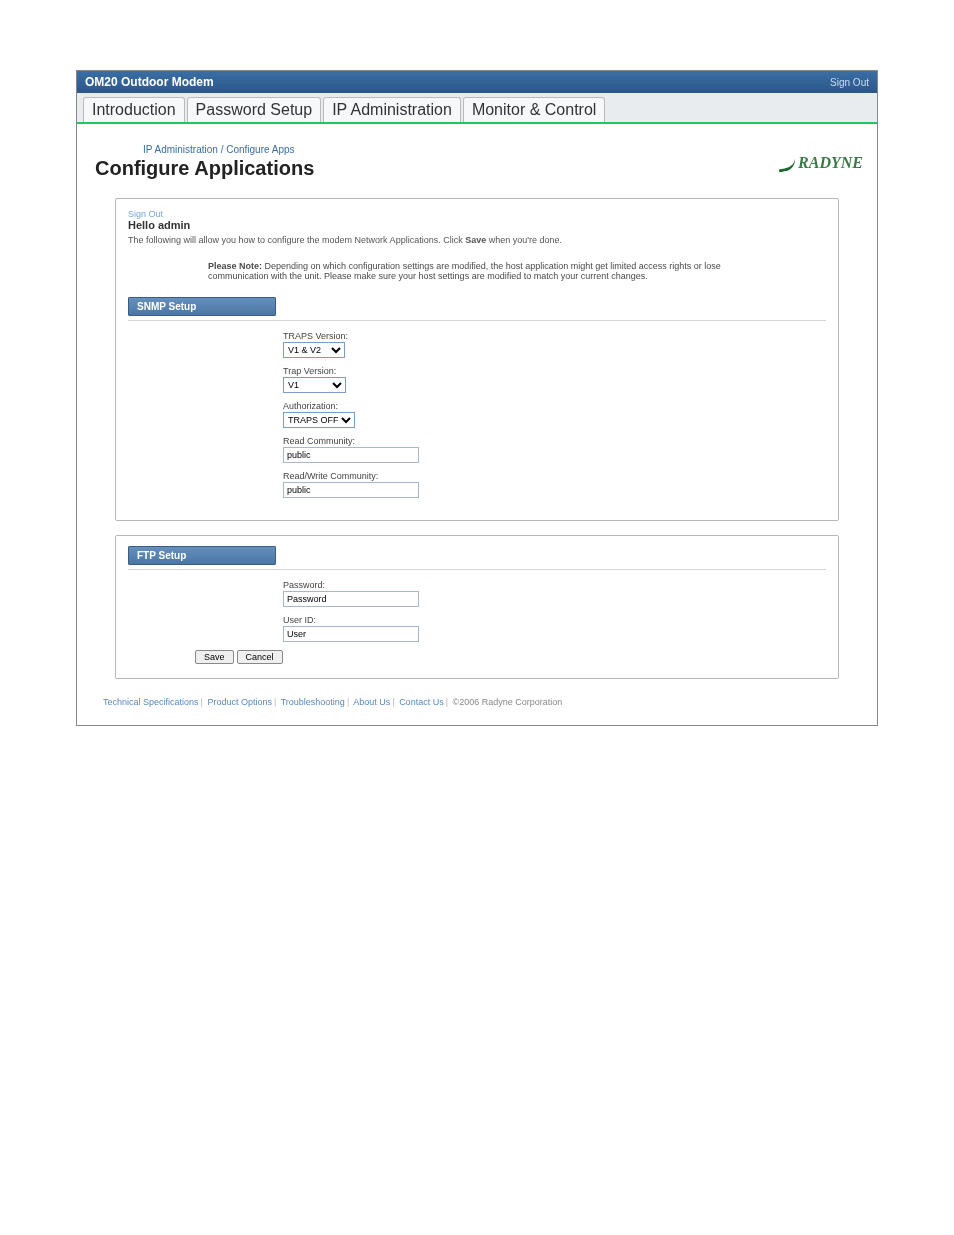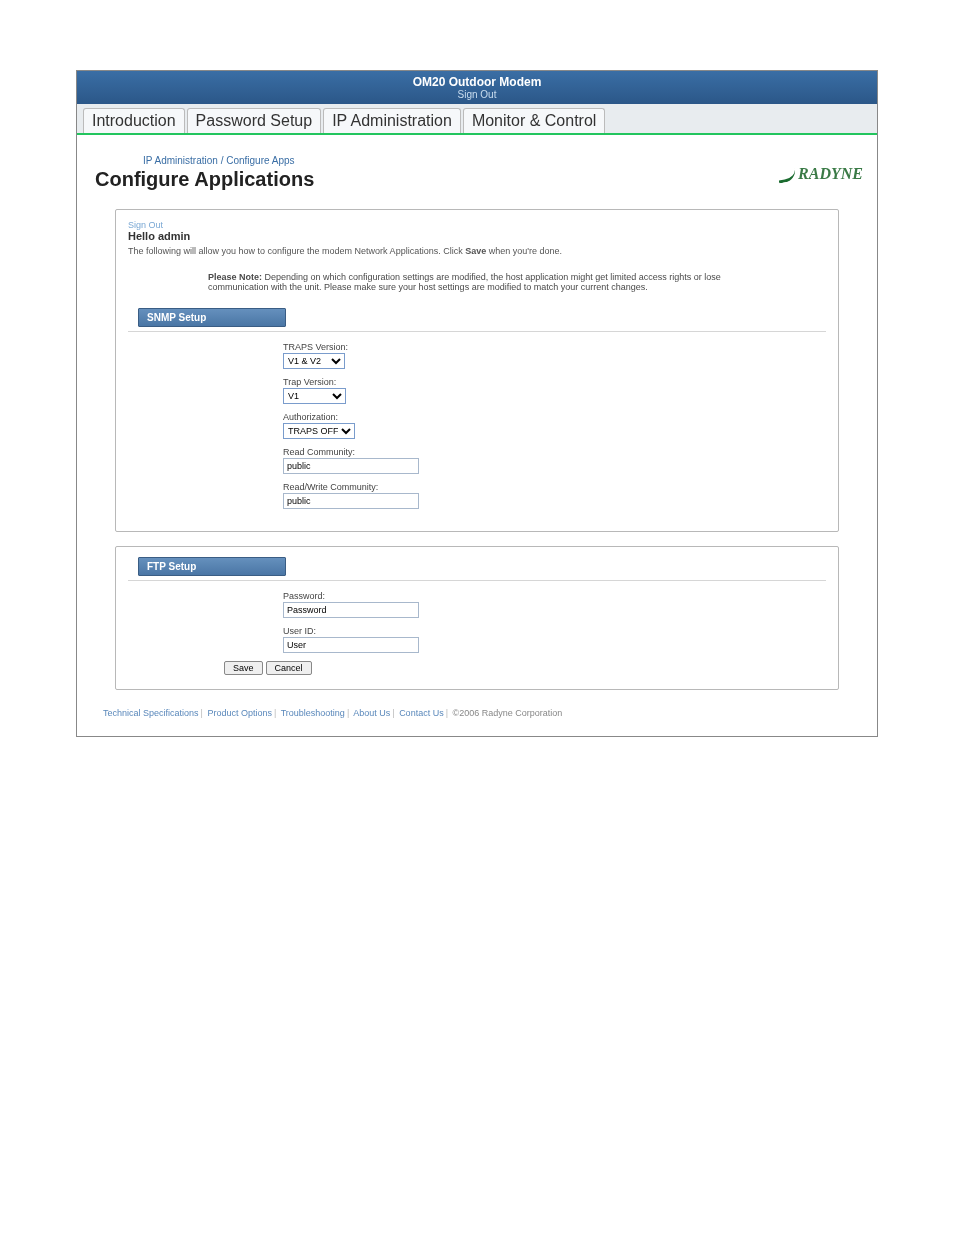--- a/index.html
+++ b/index.html
@@ -21,21 +21,20 @@
   }
   .title-bar {
     background: linear-gradient(#3a6ea5, #2b5788);
     color: #fff;
     font-size: 12px;
     font-weight: bold;
     padding: 4px 8px;
     display: flex;
     justify-content: space-between;
     align-items: center;
-    flex-direction: column;
   }
   .title-bar a { color: #c9ddef; font-weight: normal; font-size: 10px; text-decoration: none;}
   .tab-bar {
     background: #e8ecef;
     border-bottom: 2px solid #22c55e;
     display: flex;
     padding: 4px 6px 0 6px;
     gap: 2px;
     font-size: 16px;
   }
@@ -113,21 +112,20 @@
     background: linear-gradient(#6590bd, #4a76a5);
     color: #fff;
     font-weight: bold;
     font-size: 10px;
     padding: 3px 8px;
     display: inline-block;
     width: 130px;
     border: 1px solid #3a5d84;
     border-radius: 1px;
     margin-bottom: 4px;
-    margin-left: 10px;
   }
   .section-divider {
     border-bottom: 1px solid #d6d6d6;
     margin: 0 0 10px 0;
   }
   .form-group {
     margin-left: 155px;
     margin-bottom: 8px;
     font-size: 9px;
   }
@@ -142,21 +140,21 @@
   .form-group select.mid { width: 62px; }
   .form-group select.wide { width: 72px; }
   .form-group input[type=text], .form-group input[type=password] {
     font-size: 9px;
     border: 1px solid #a8b8cc;
     height: 14px;
     padding: 0 3px;
     width: 128px;
   }
   .button-row {
-    margin-left: 96px;
+    margin-left: 67px;
     margin-top: 8px;
   }
   .button-row button {
     font-size: 9px;
     border: 1px solid #888;
     background: #efefef;
     border-radius: 2px;
     padding: 1px 8px;
     cursor: pointer;
   }

